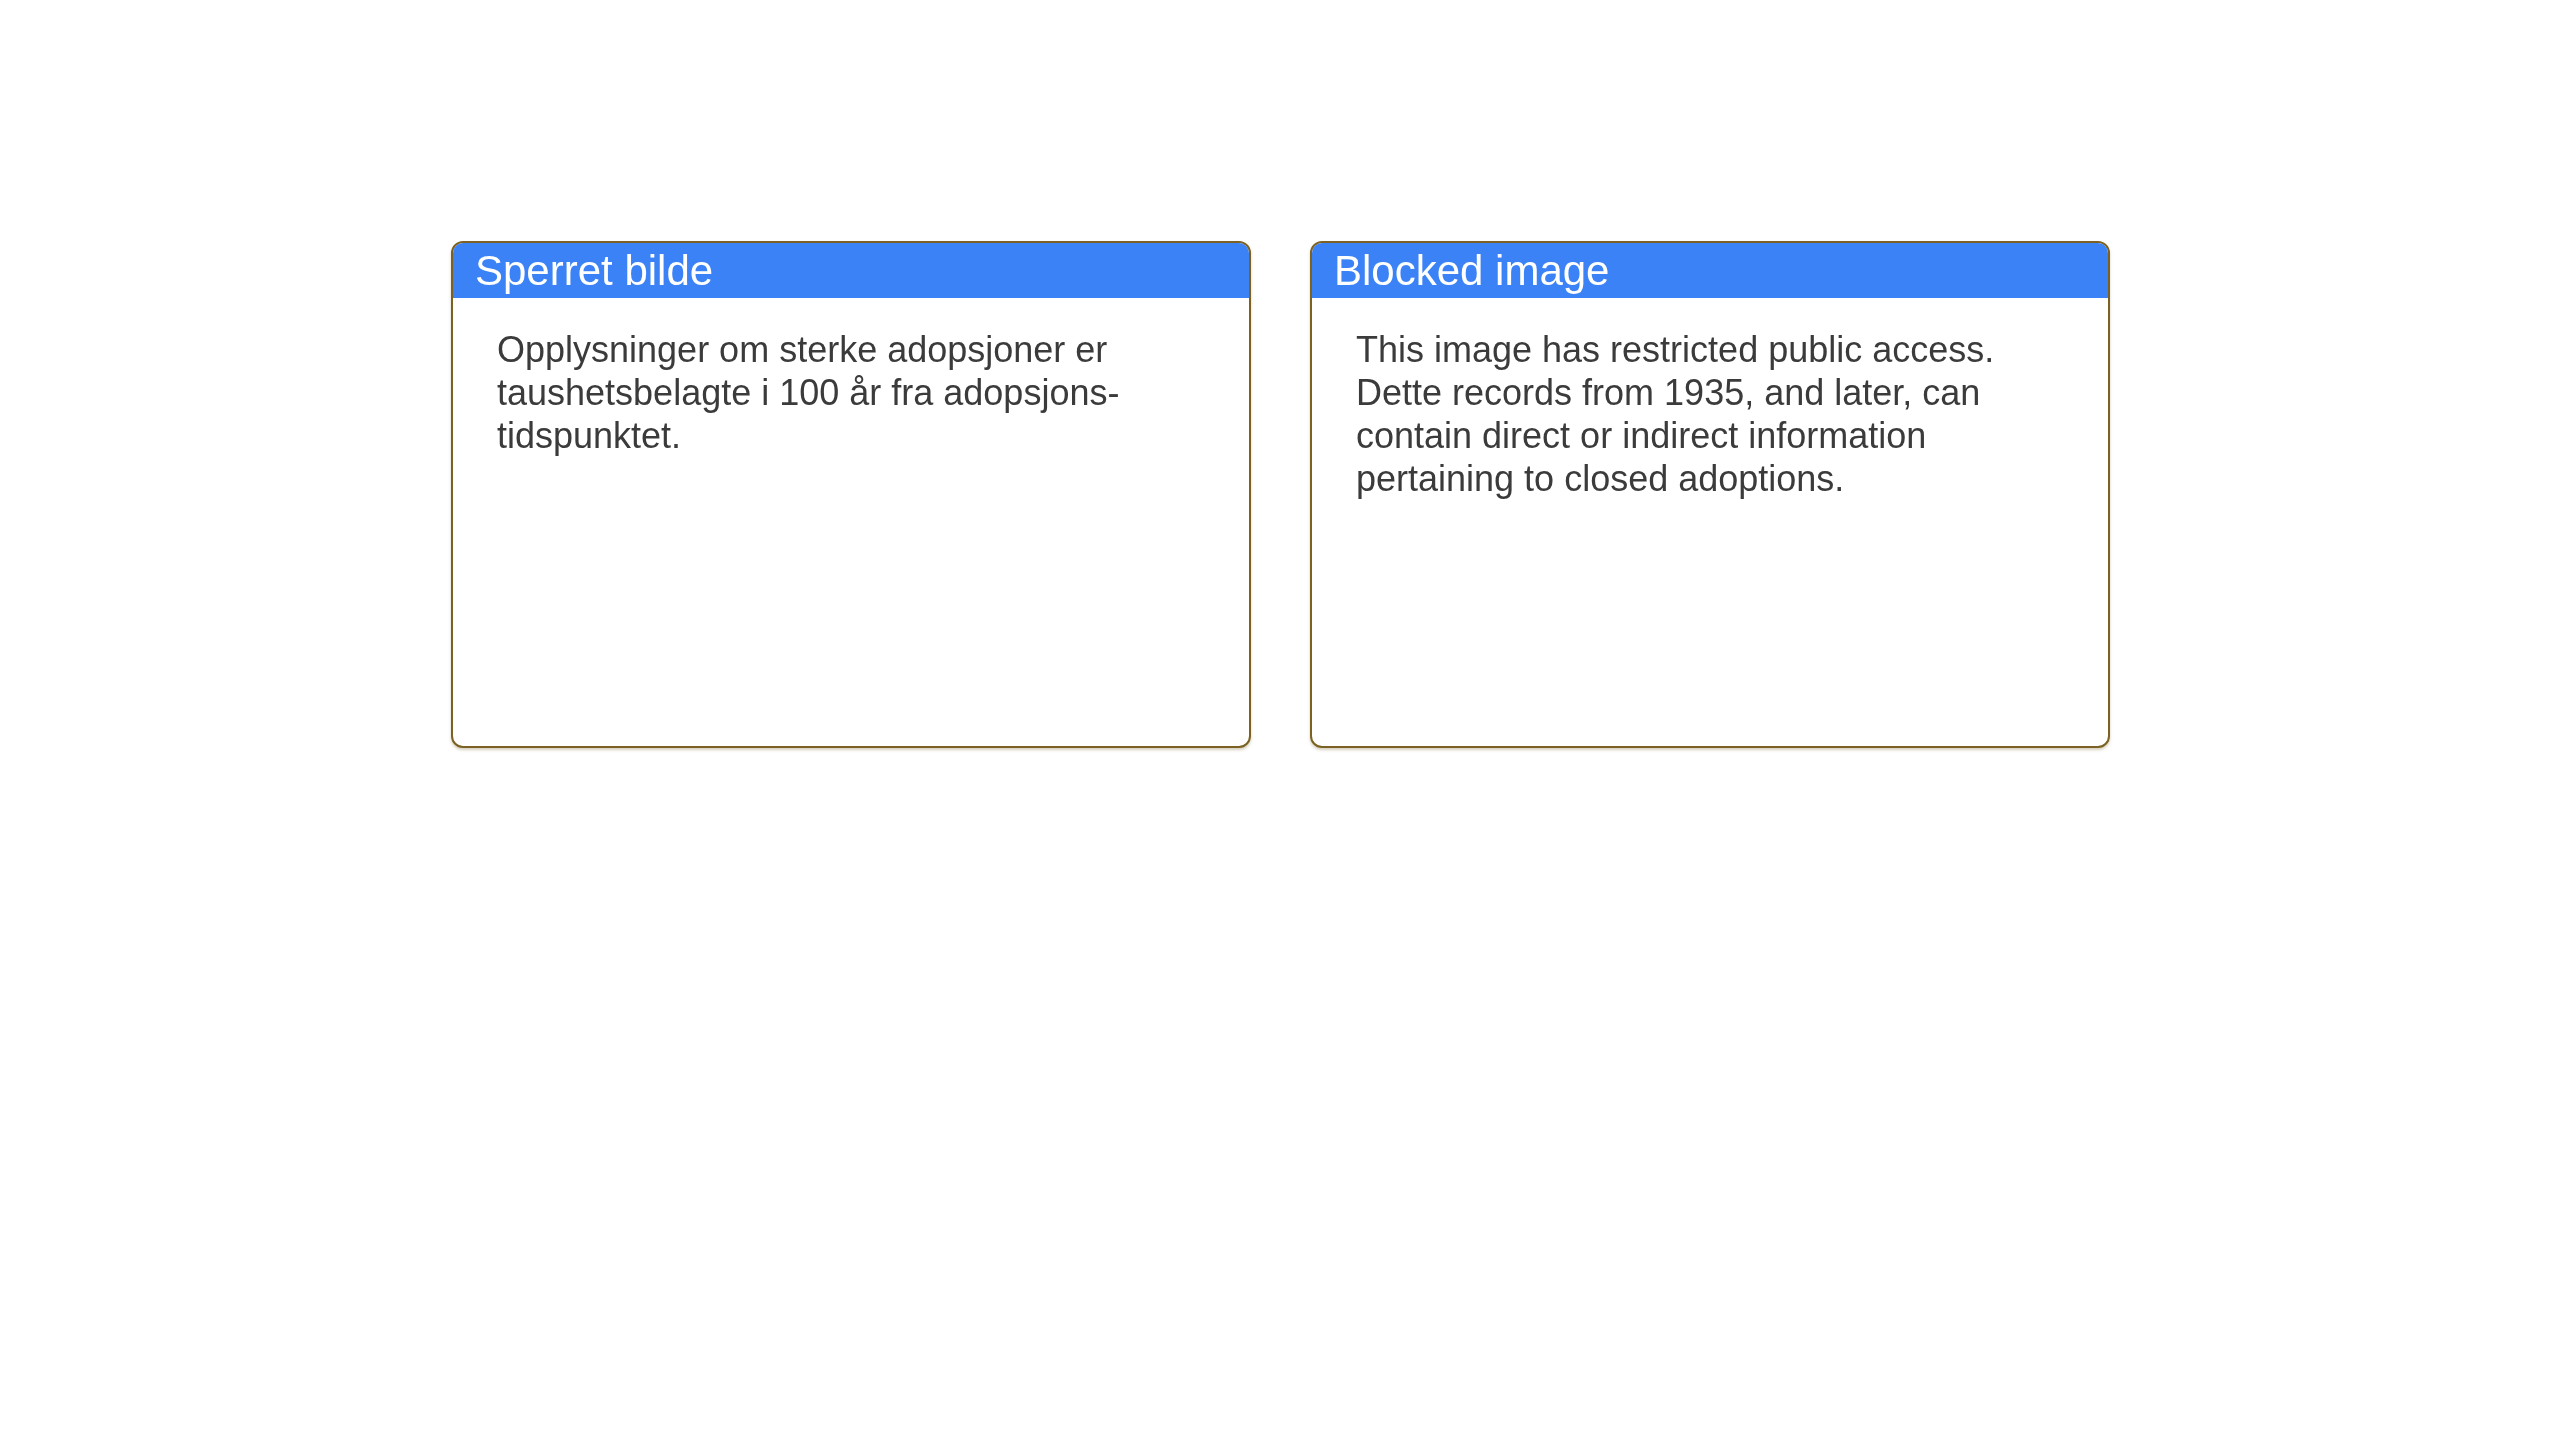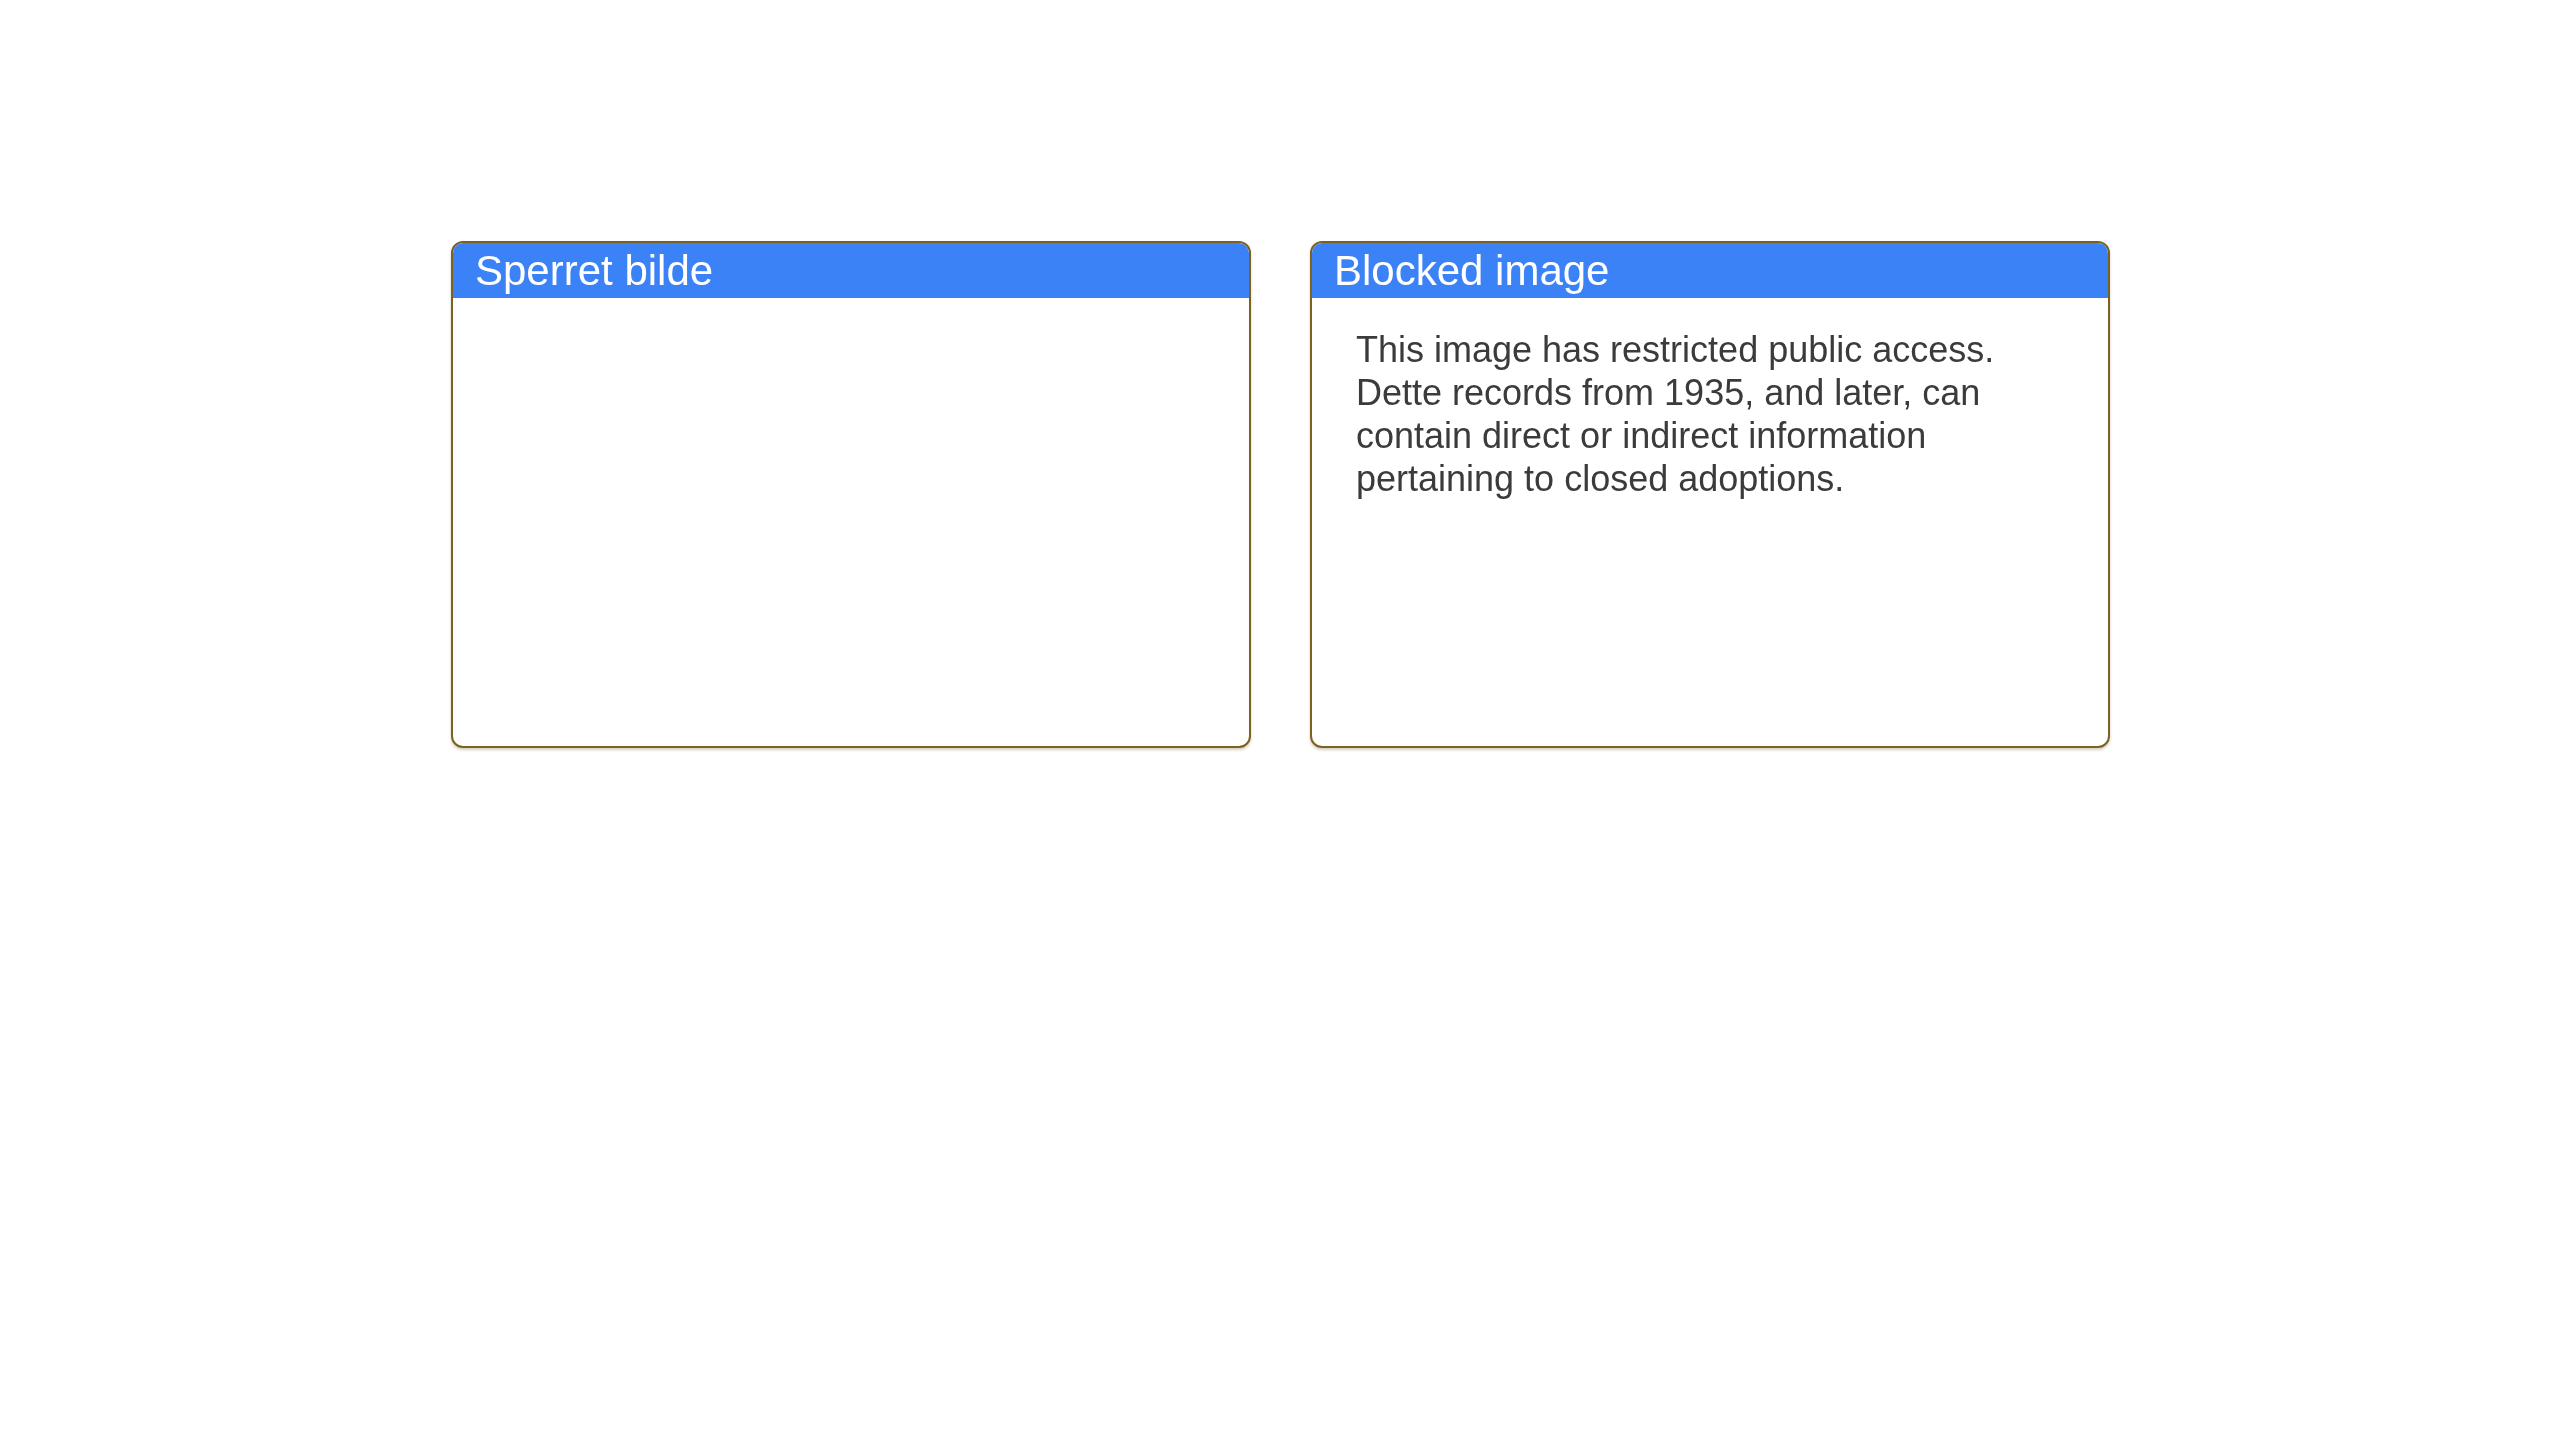--- a/index.html
+++ b/index.html
@@ -61,20 +61,23 @@
 </head>
 <body>
 
 <div class="cards-row">
 
   <section class="card">
     <header class="card-header">
       <span class="card-title">Sperret bilde</span>
     </header>
     <div class="card-body">
+      <p class="card-paragraph">Opplysninger om sterke adopsjoner er
+taushetsbelagte i 100 år fra adopsjons-
+tidspunktet.</p>
     </div>
   </section>
 
   <section class="card">
     <header class="card-header">
       <span class="card-title">Blocked image</span>
     </header>
     <div class="card-body">
       <p class="card-paragraph">This image has restricted public access.
 Dette records from 1935, and later, can

